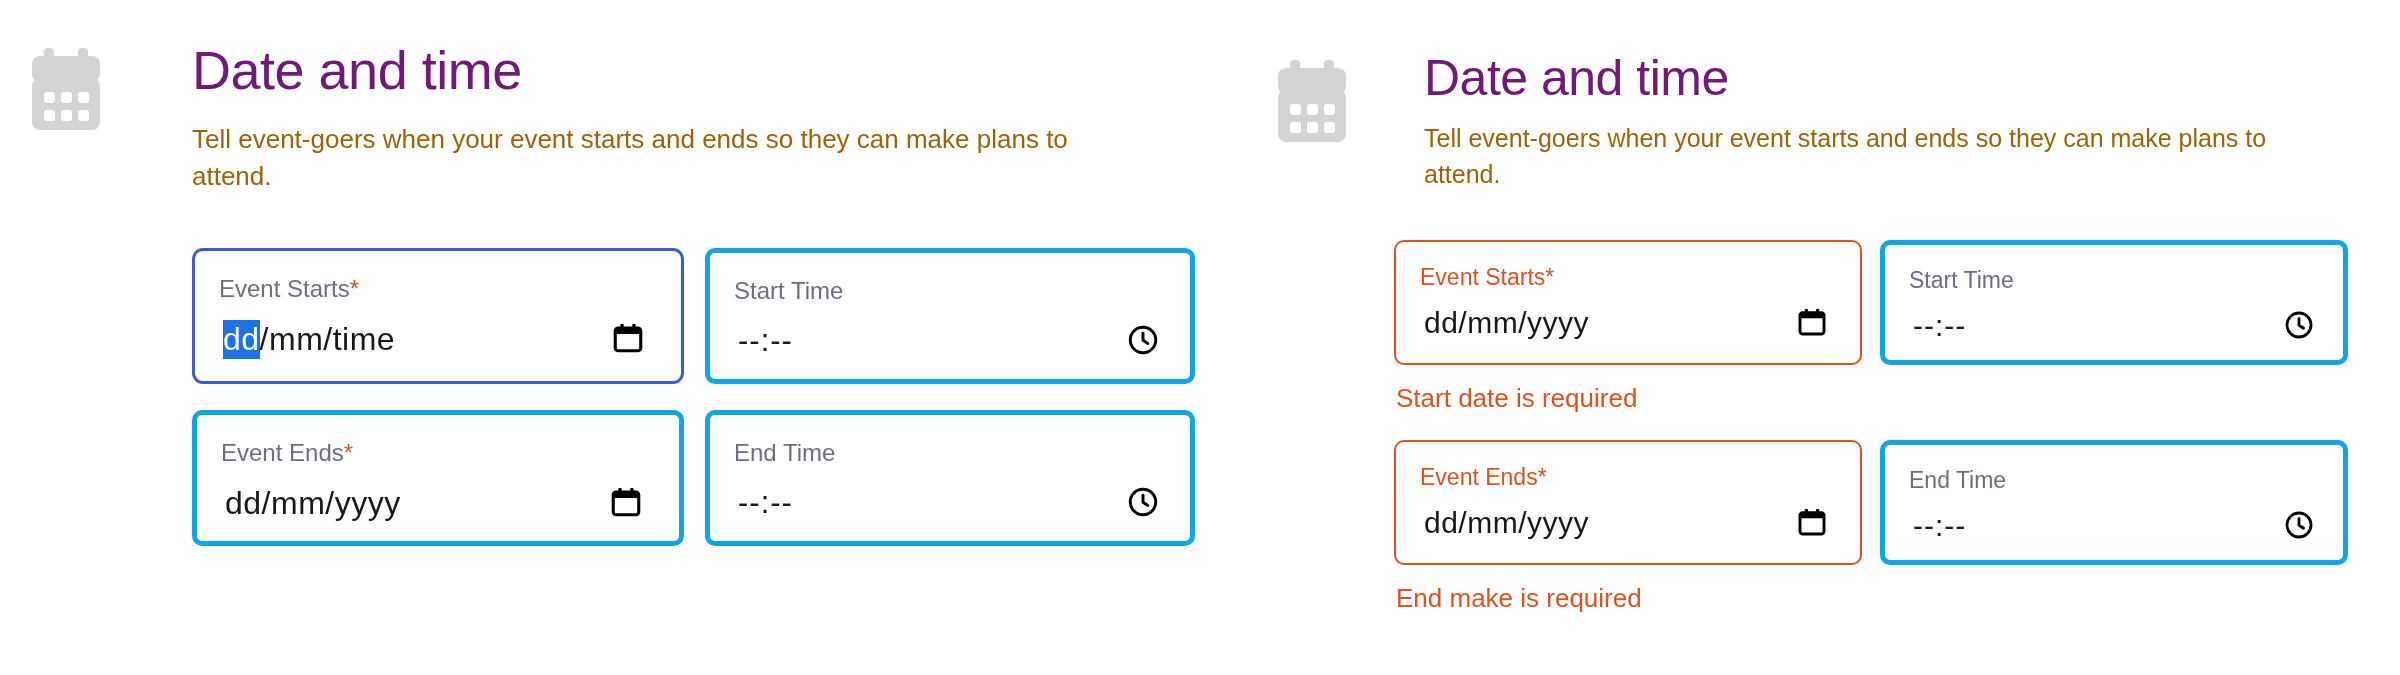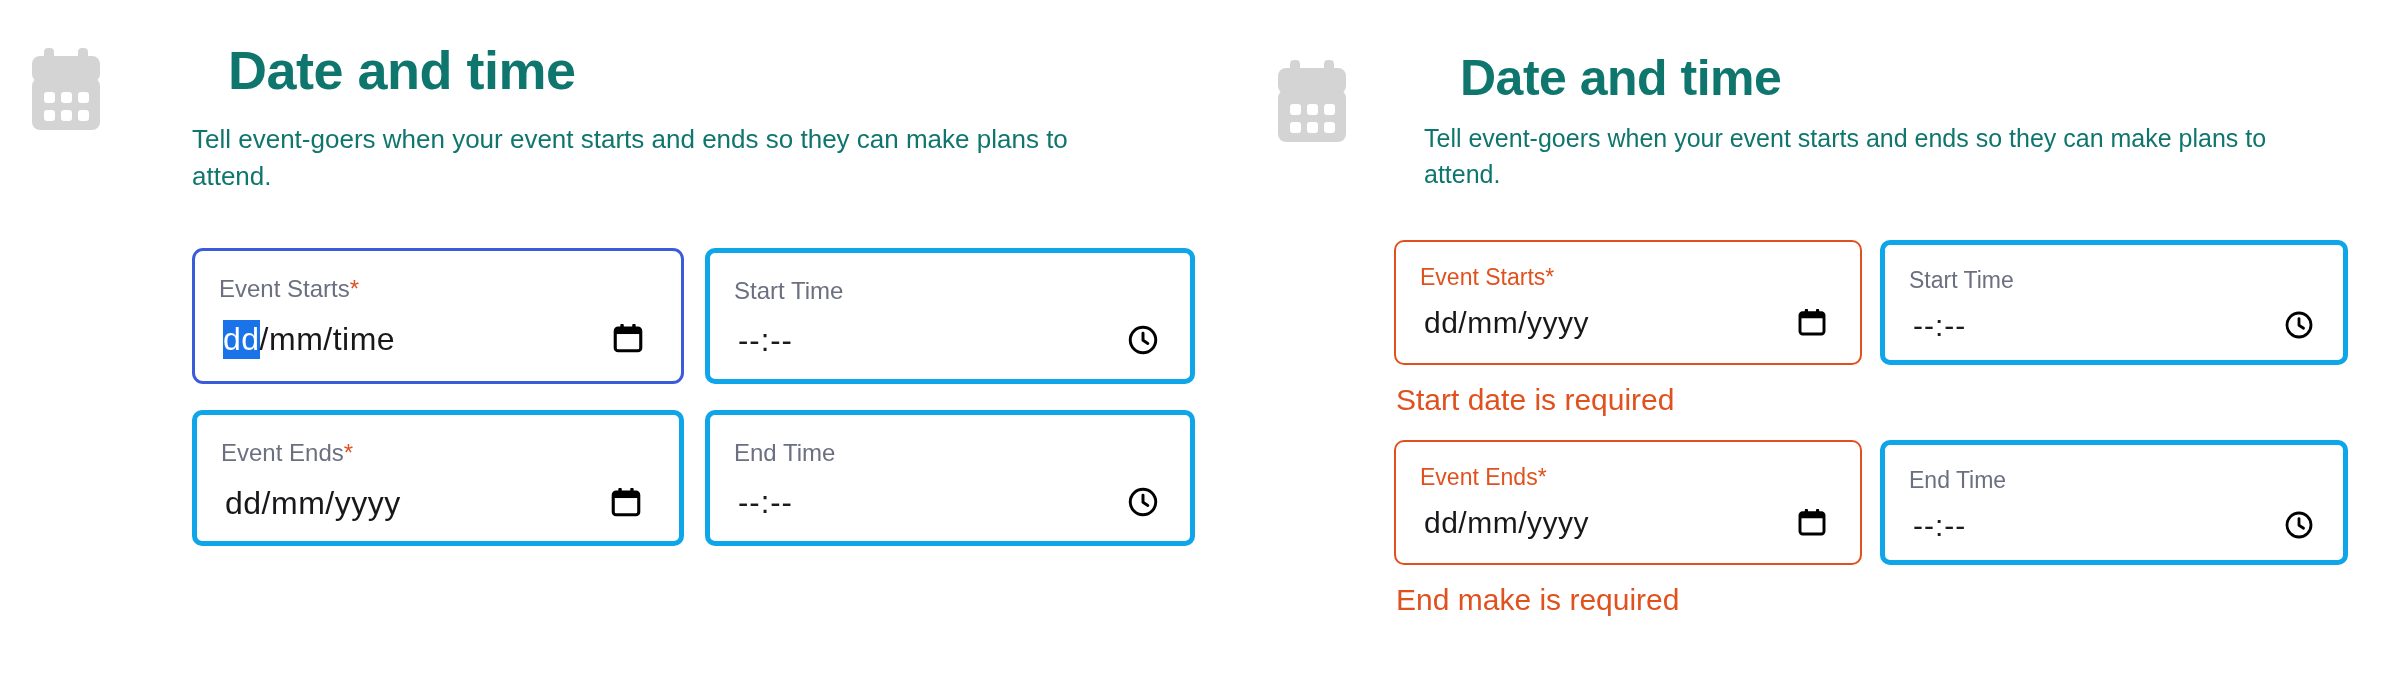--- a/index.html
+++ b/index.html
@@ -37,31 +37,30 @@
   .panel--default .cal-illus { left: 0px; top: 6px; }
   .panel--error   .cal-illus { left: 0px; top: 8px; }
 
   .cal-illus svg { display: block; width: 72px; height: 82px; }
 
   .head-text { position: absolute; }
   .panel--default .head-text { left: 162px; top: 0px; width: 1000px; }
   .panel--error   .head-text { left: 148px; top: 0px; width: 960px; }
 
   .page-title {
-    color: #0f766e;
-    font-weight: bold;
+    color: #701a75;
+    font-weight: normal;
     letter-spacing: -0.5px;
     line-height: 1.06;
-    margin-left: 36px;
   }
   .panel--default .page-title { font-size: 54px; }
   .panel--error   .page-title { font-size: 50px; }
 
   .page-desc {
-    color: #0f766e;
+    color: #a16207;
     line-height: 1.42;
   }
   .panel--default .page-desc { font-size: 26px; margin-top: 22px; width: 950px; }
   .panel--error   .page-desc { font-size: 25px; margin-top: 16px; width: 900px; }
 
   
   .fields { position: absolute; }
   .panel--default .fields { left: 192px; top: 248px; }
   .panel--error   .fields { left: 154px; top: 240px; }
 
@@ -117,21 +116,21 @@
 
   .field-icon {
     position: absolute;
     display: block;
   }
   .field-icon svg { display: block; }
 
   .error-msg {
     position: absolute;
     color: #e0511e;
-    font-size: 30px;
+    font-size: 26px;
     white-space: nowrap;
   }
 
   
   .panel--default .f-date  { width: 492px; height: 136px; }
   .panel--default .f-time  { width: 490px; height: 136px; }
   .panel--default .c0 { left: 0px; }
   .panel--default .c1 { left: 513px; }
   .panel--default .r0 { top: 0px; }
   .panel--default .r1 { top: 162px; }

